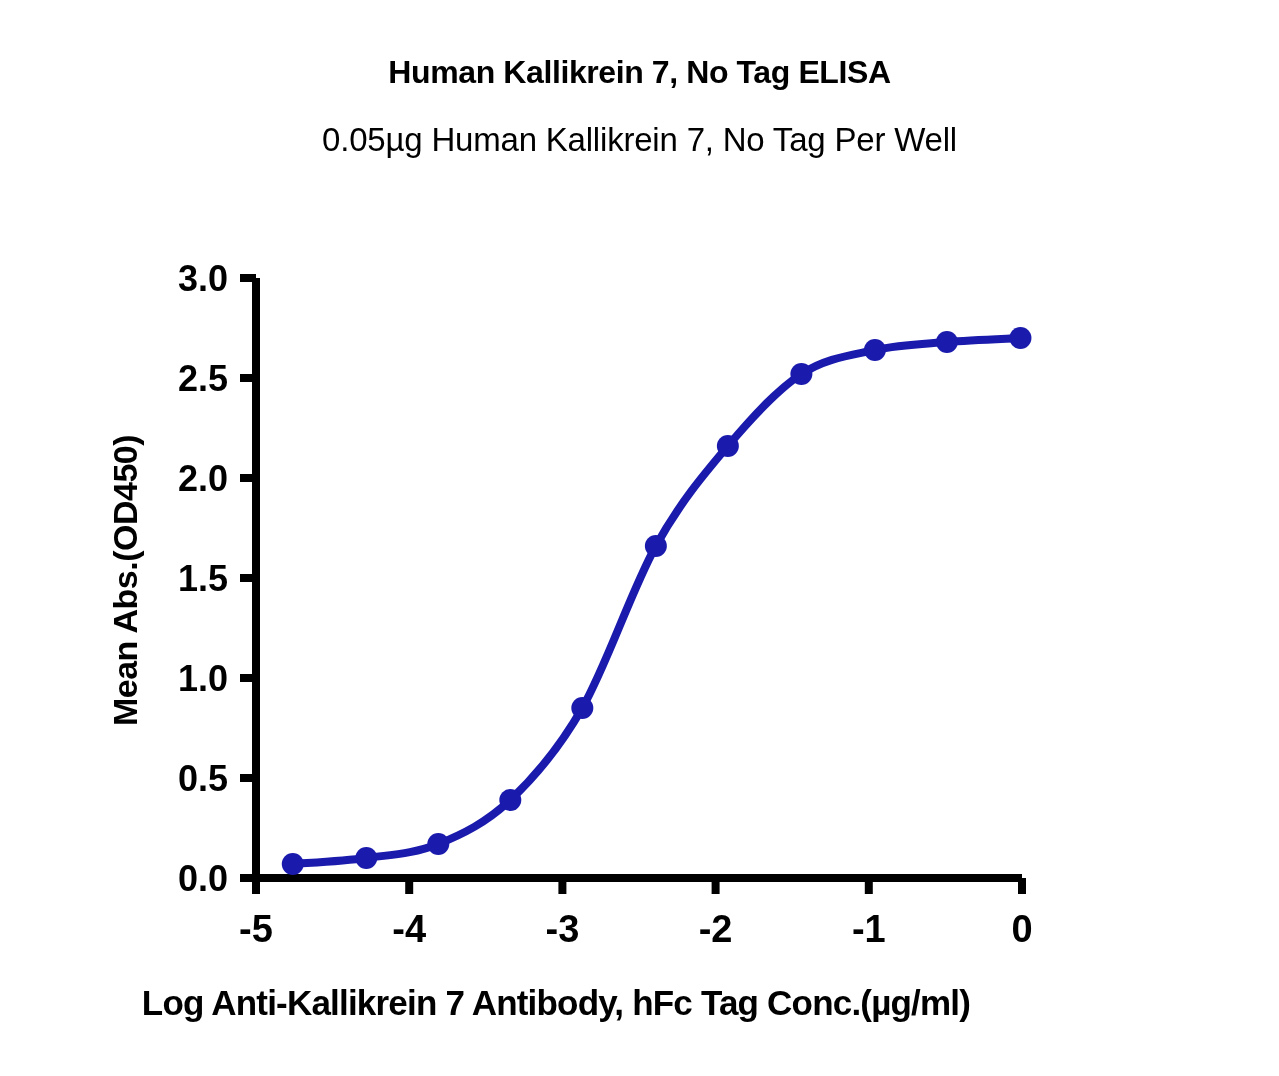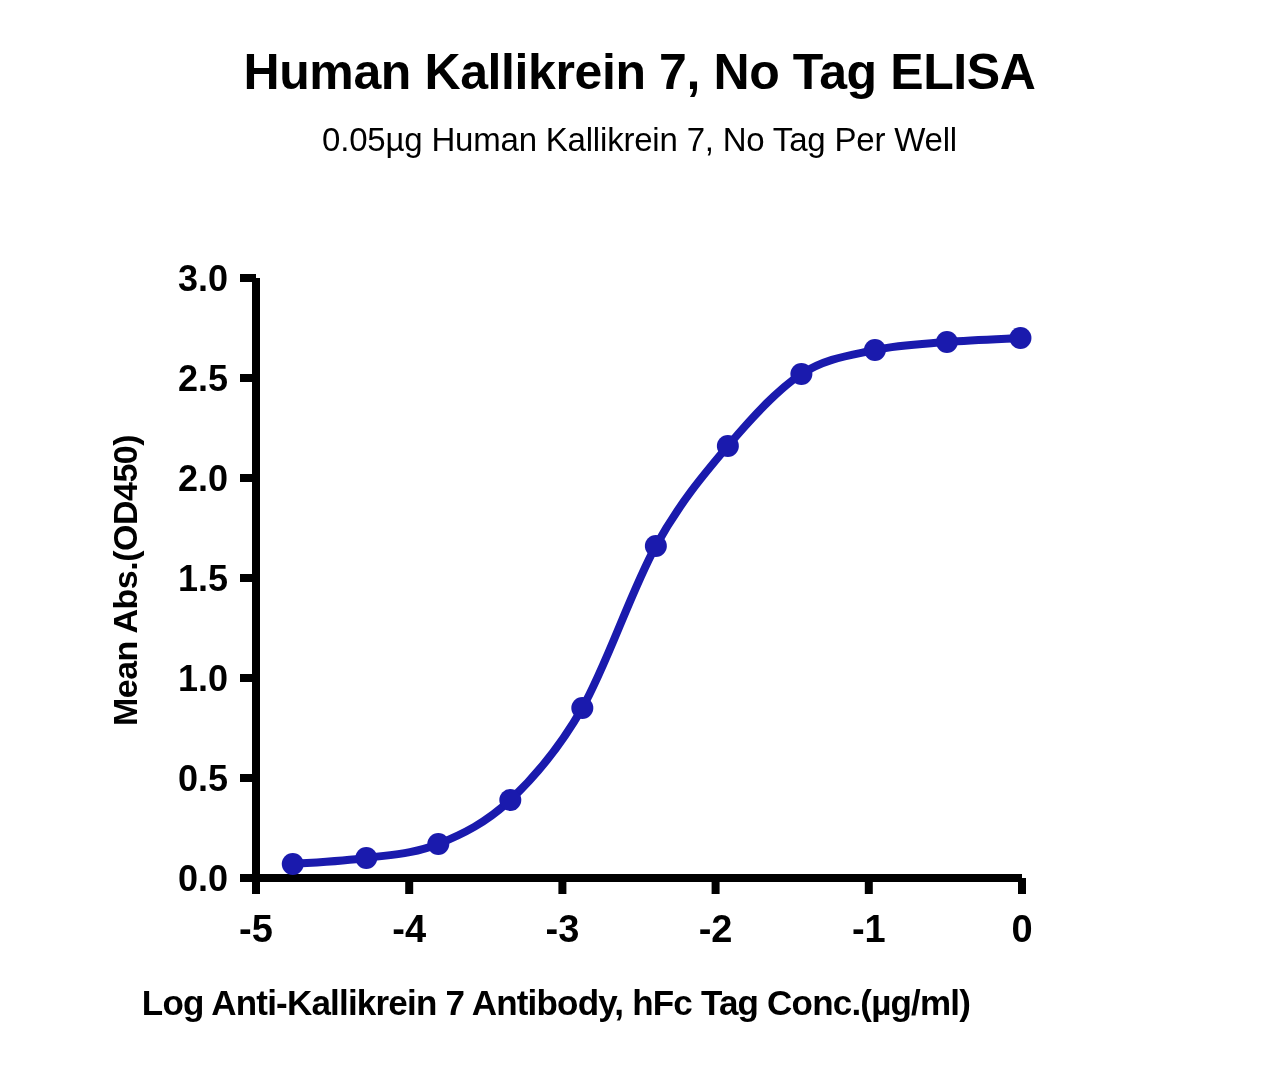--- a/index.html
+++ b/index.html
@@ -26,21 +26,21 @@
 
   
   #title-block {
     position: absolute;
     left: 0;
     top: 48px;
     width: 1279px;
     text-align: center;
   }
   #chart-title {
-    font-size: 50px;
+    font-size: 32px;
     font-weight: bold;
     letter-spacing: -0.4px;
     line-height: 48px;
     white-space: nowrap;
   }
   #chart-subtitle {
     font-size: 33px;
     font-weight: normal;
     line-height: 44px;
     letter-spacing: -0.2px;

